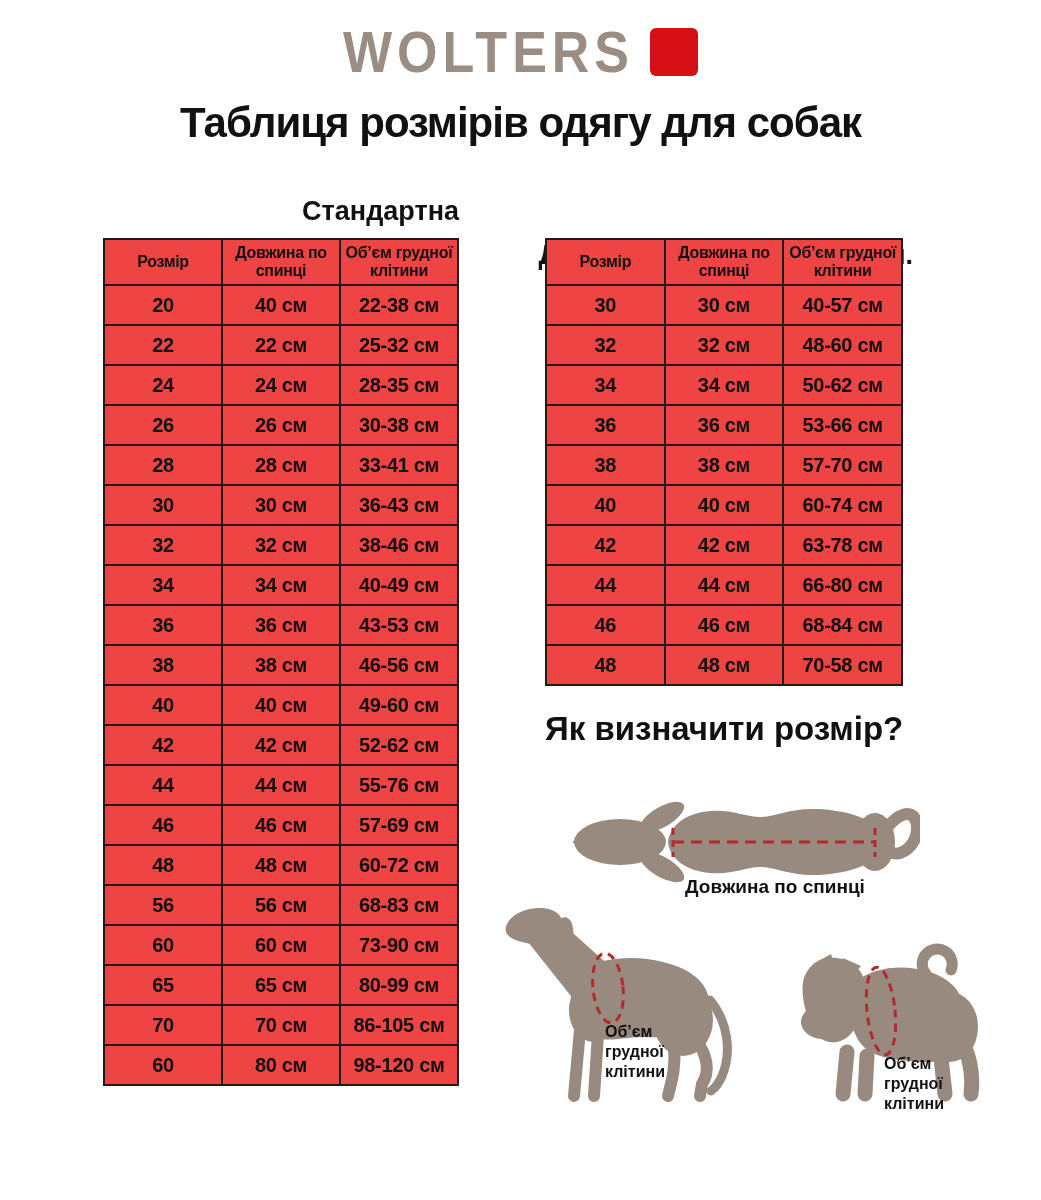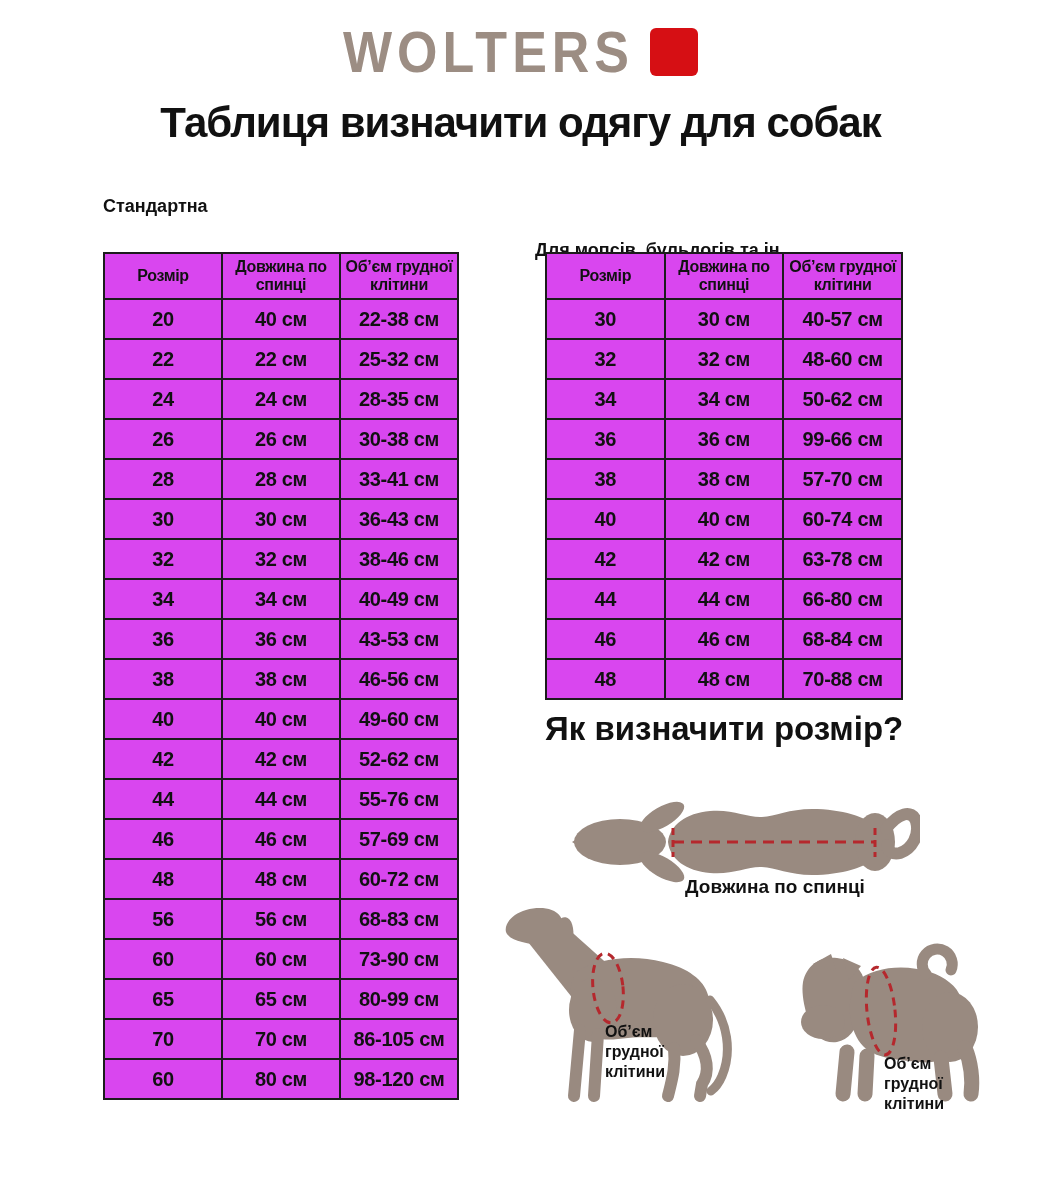--- a/index.html
+++ b/index.html
@@ -13,26 +13,26 @@
   
   .logo-row{left:0;top:26px;width:1041px;display:flex;align-items:center;justify-content:center;gap:16px;}
   .logo-text{
     font-size:52px;font-weight:700;letter-spacing:5px;line-height:1;
     color:var(--brand-taupe,#9c8d83);transform:scaleY(1.1);
   }
   .logo-square{width:48px;height:48px;border-radius:6px;background:var(--brand-red,#d60f14);}
 
   
   .page-title{left:0;top:99px;width:1041px;text-align:center;font-size:42px;font-weight:700;letter-spacing:-1px;}
-  .tbl-title{top:196px;font-size:18px;font-weight:700;text-align:left;}
+  .tbl-title{top:196px;font-size:27px;font-weight:700;text-align:right;}
   #std-title{left:103px;width:356px;}
   #pug-title{left:535px;width:378px;margin-top:44px;}
 
   
-  table{border-collapse:collapse;table-layout:fixed;position:absolute;top:252px;background:#d946ef;}
+  table{border-collapse:collapse;table-layout:fixed;position:absolute;top:238px;background:#ef4444;}
   #std-table{left:103px;width:356px;}
   #pug-table{left:545px;width:358px;}
   th,td{border:2px solid var(--table-border,#1c1c1c);text-align:center;vertical-align:middle;font-weight:700;padding:0 3px;}
   th{height:44px;font-size:16px;line-height:1.12;letter-spacing:-0.3px;}
   td{height:38px;font-size:20px;letter-spacing:-0.3px;}
 
   
   .guide-title{left:545px;top:710px;width:360px;text-align:left;font-size:33px;font-weight:700;}
   .measure-label{font-weight:700;z-index:5;}
   #back-label{left:650px;top:876px;width:250px;text-align:center;font-size:19px;}
@@ -48,21 +48,21 @@
   .measure{stroke:var(--measure-red,#b5282d);fill:none;}
 </style>
 </head>
 <body>
 
 <div class="abs logo-row">
   <div class="logo-text">WOLTERS</div>
   <div class="logo-square"></div>
 </div>
 
-<div class="abs page-title">Таблиця визначити одягу для собак</div>
+<div class="abs page-title">Таблиця розмірів одягу для собак</div>
 
 <div class="abs tbl-title" id="std-title">Стандартна</div>
 <div class="abs tbl-title" id="pug-title">Для мопсів, бульдогів та ін.</div>
 
 <table id="std-table">
   <thead>
       <tr>
         <th>Розмір</th>
         <th>Довжина по спинці</th>
         <th>Об’єм грудної клітини</th>
@@ -192,21 +192,21 @@
         <td>48-60 см</td>
       </tr>
       <tr>
         <td>34</td>
         <td>34 см</td>
         <td>50-62 см</td>
       </tr>
       <tr>
         <td>36</td>
         <td>36 см</td>
-        <td>99-66 см</td>
+        <td>53-66 см</td>
       </tr>
       <tr>
         <td>38</td>
         <td>38 см</td>
         <td>57-70 см</td>
       </tr>
       <tr>
         <td>40</td>
         <td>40 см</td>
         <td>60-74 см</td>
@@ -222,21 +222,21 @@
         <td>66-80 см</td>
       </tr>
       <tr>
         <td>46</td>
         <td>46 см</td>
         <td>68-84 см</td>
       </tr>
       <tr>
         <td>48</td>
         <td>48 см</td>
-        <td>70-88 см</td>
+        <td>70-58 см</td>
       </tr>
     </tbody>
 </table>
 
 <div class="abs guide-title">Як визначити розмір?</div>
 
 <svg class="abs" id="dog-top" viewBox="0 0 370 110">
   <g>
     <path class="sil" d="M 22 69 L 52 50 L 52 88 Z"></path>
     <ellipse class="sil" cx="70" cy="69" rx="46" ry="23"></ellipse>

